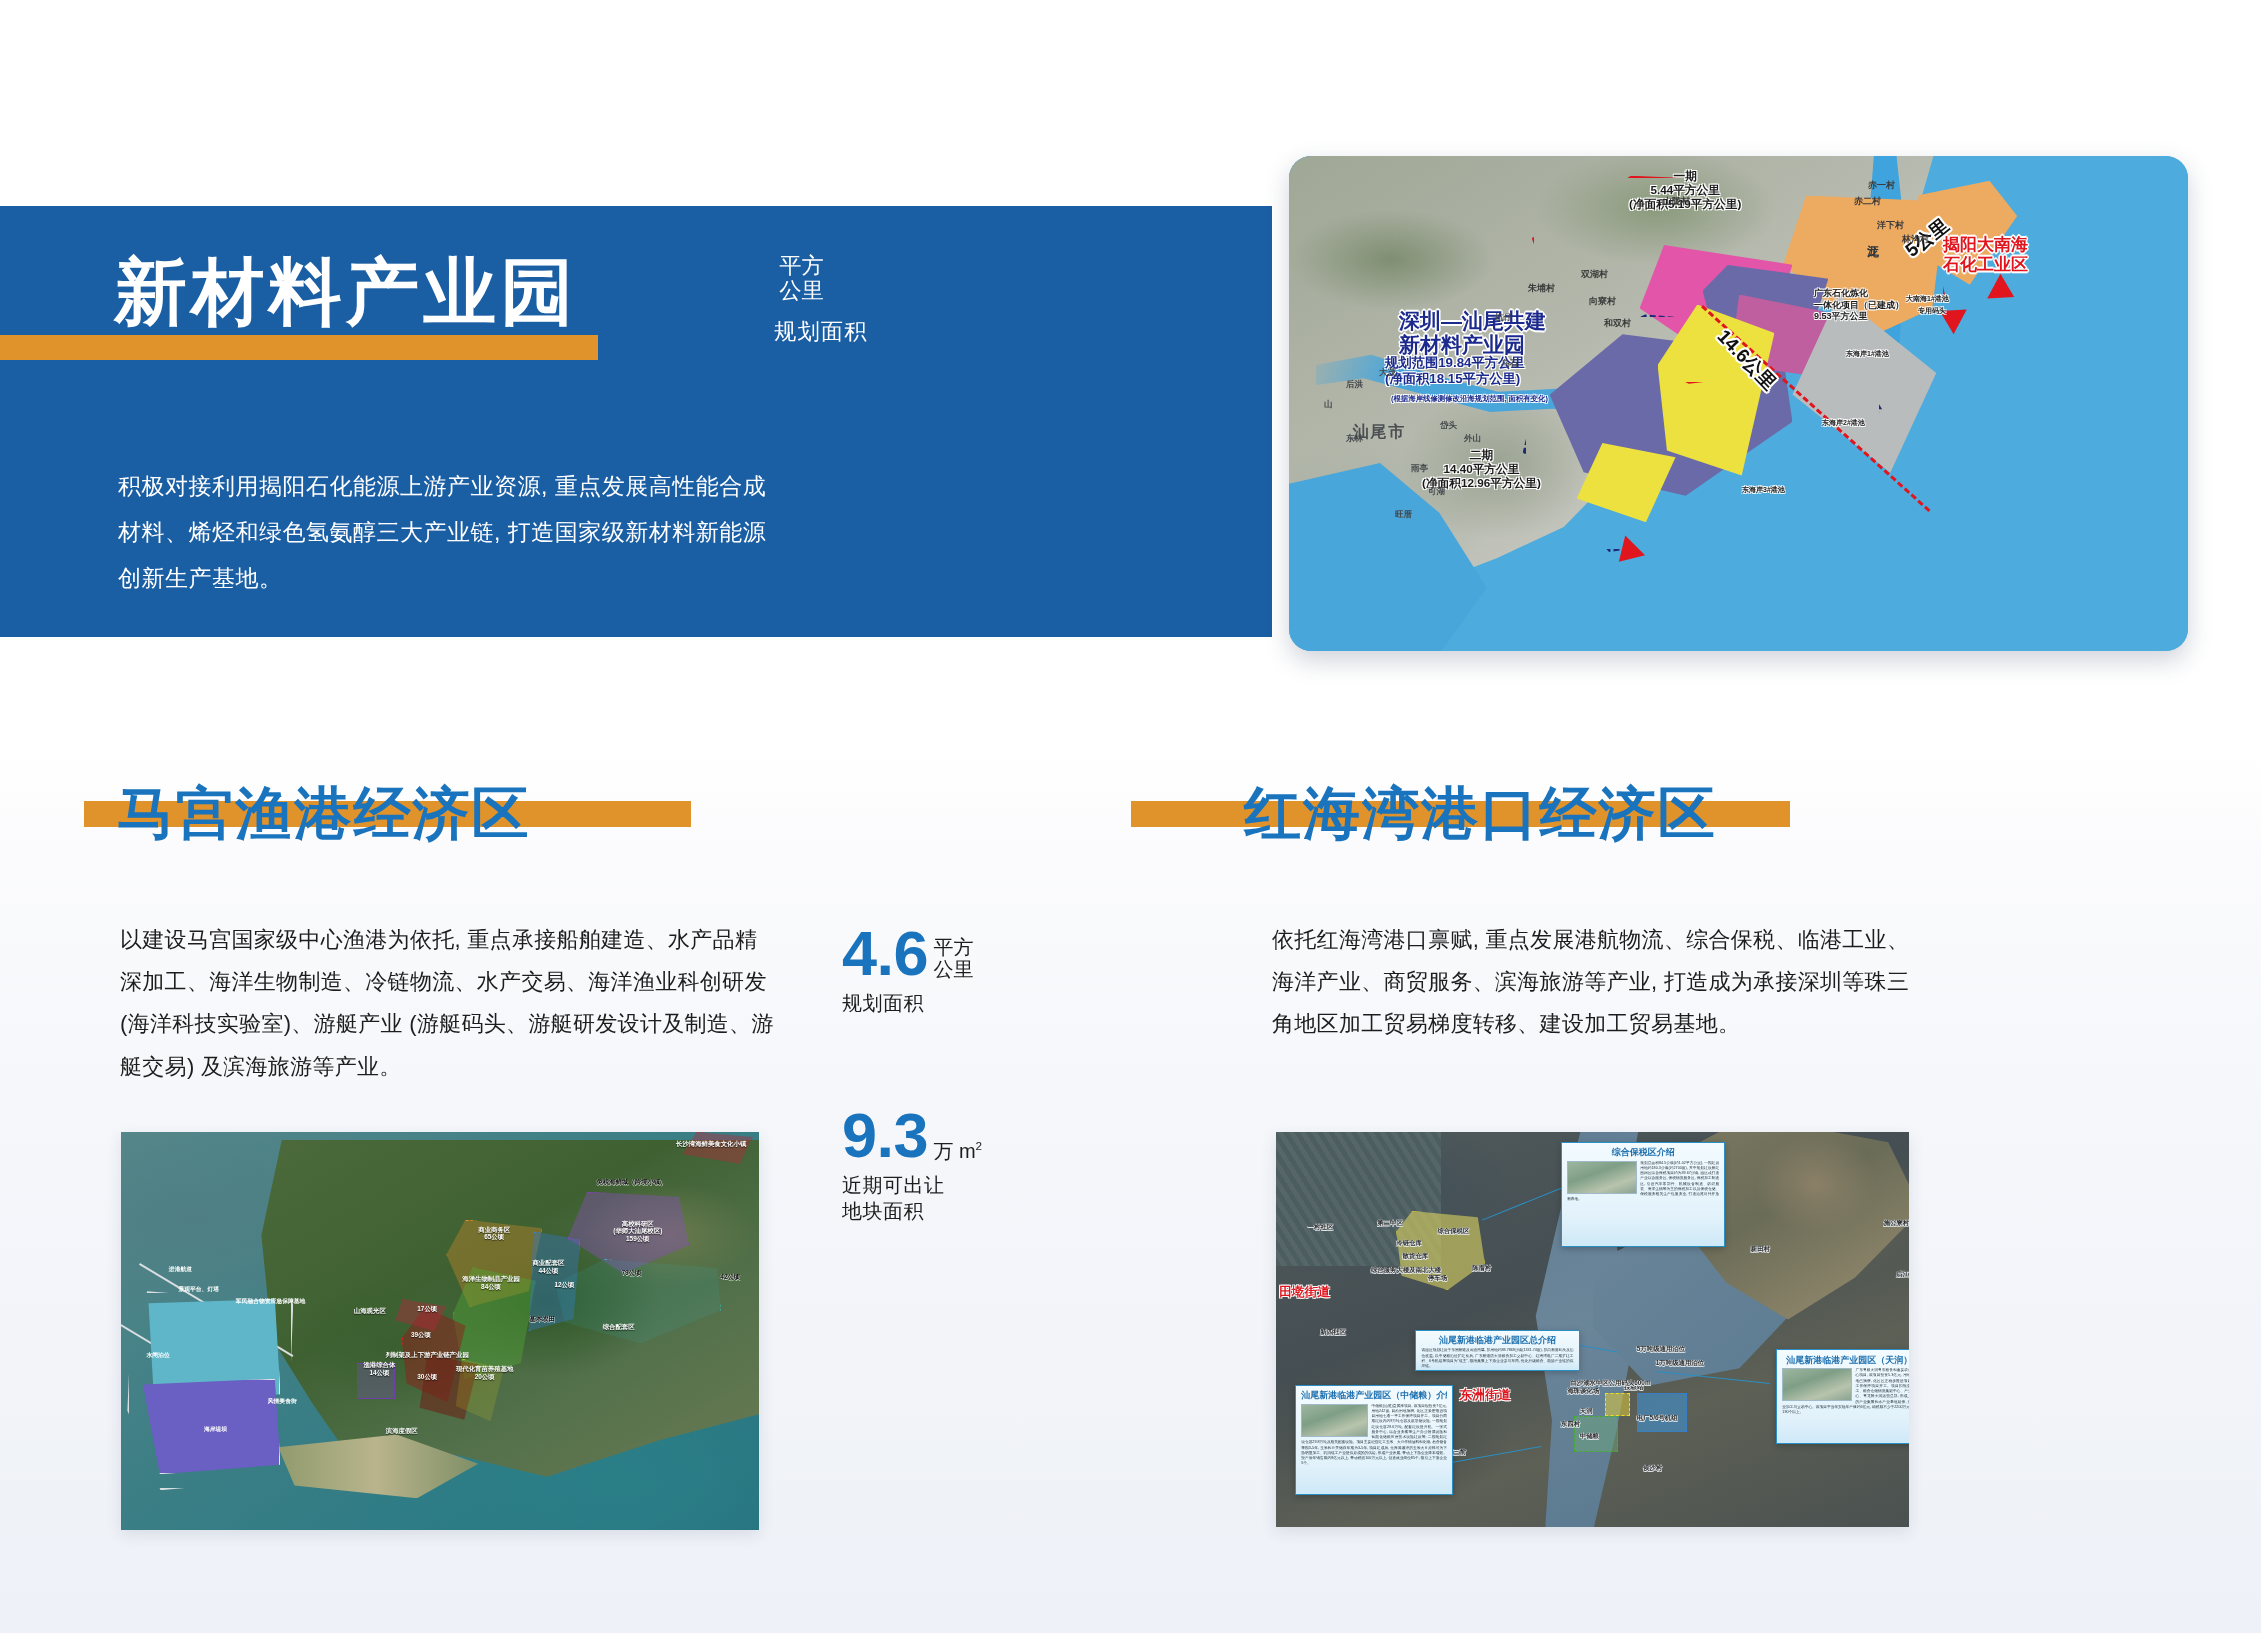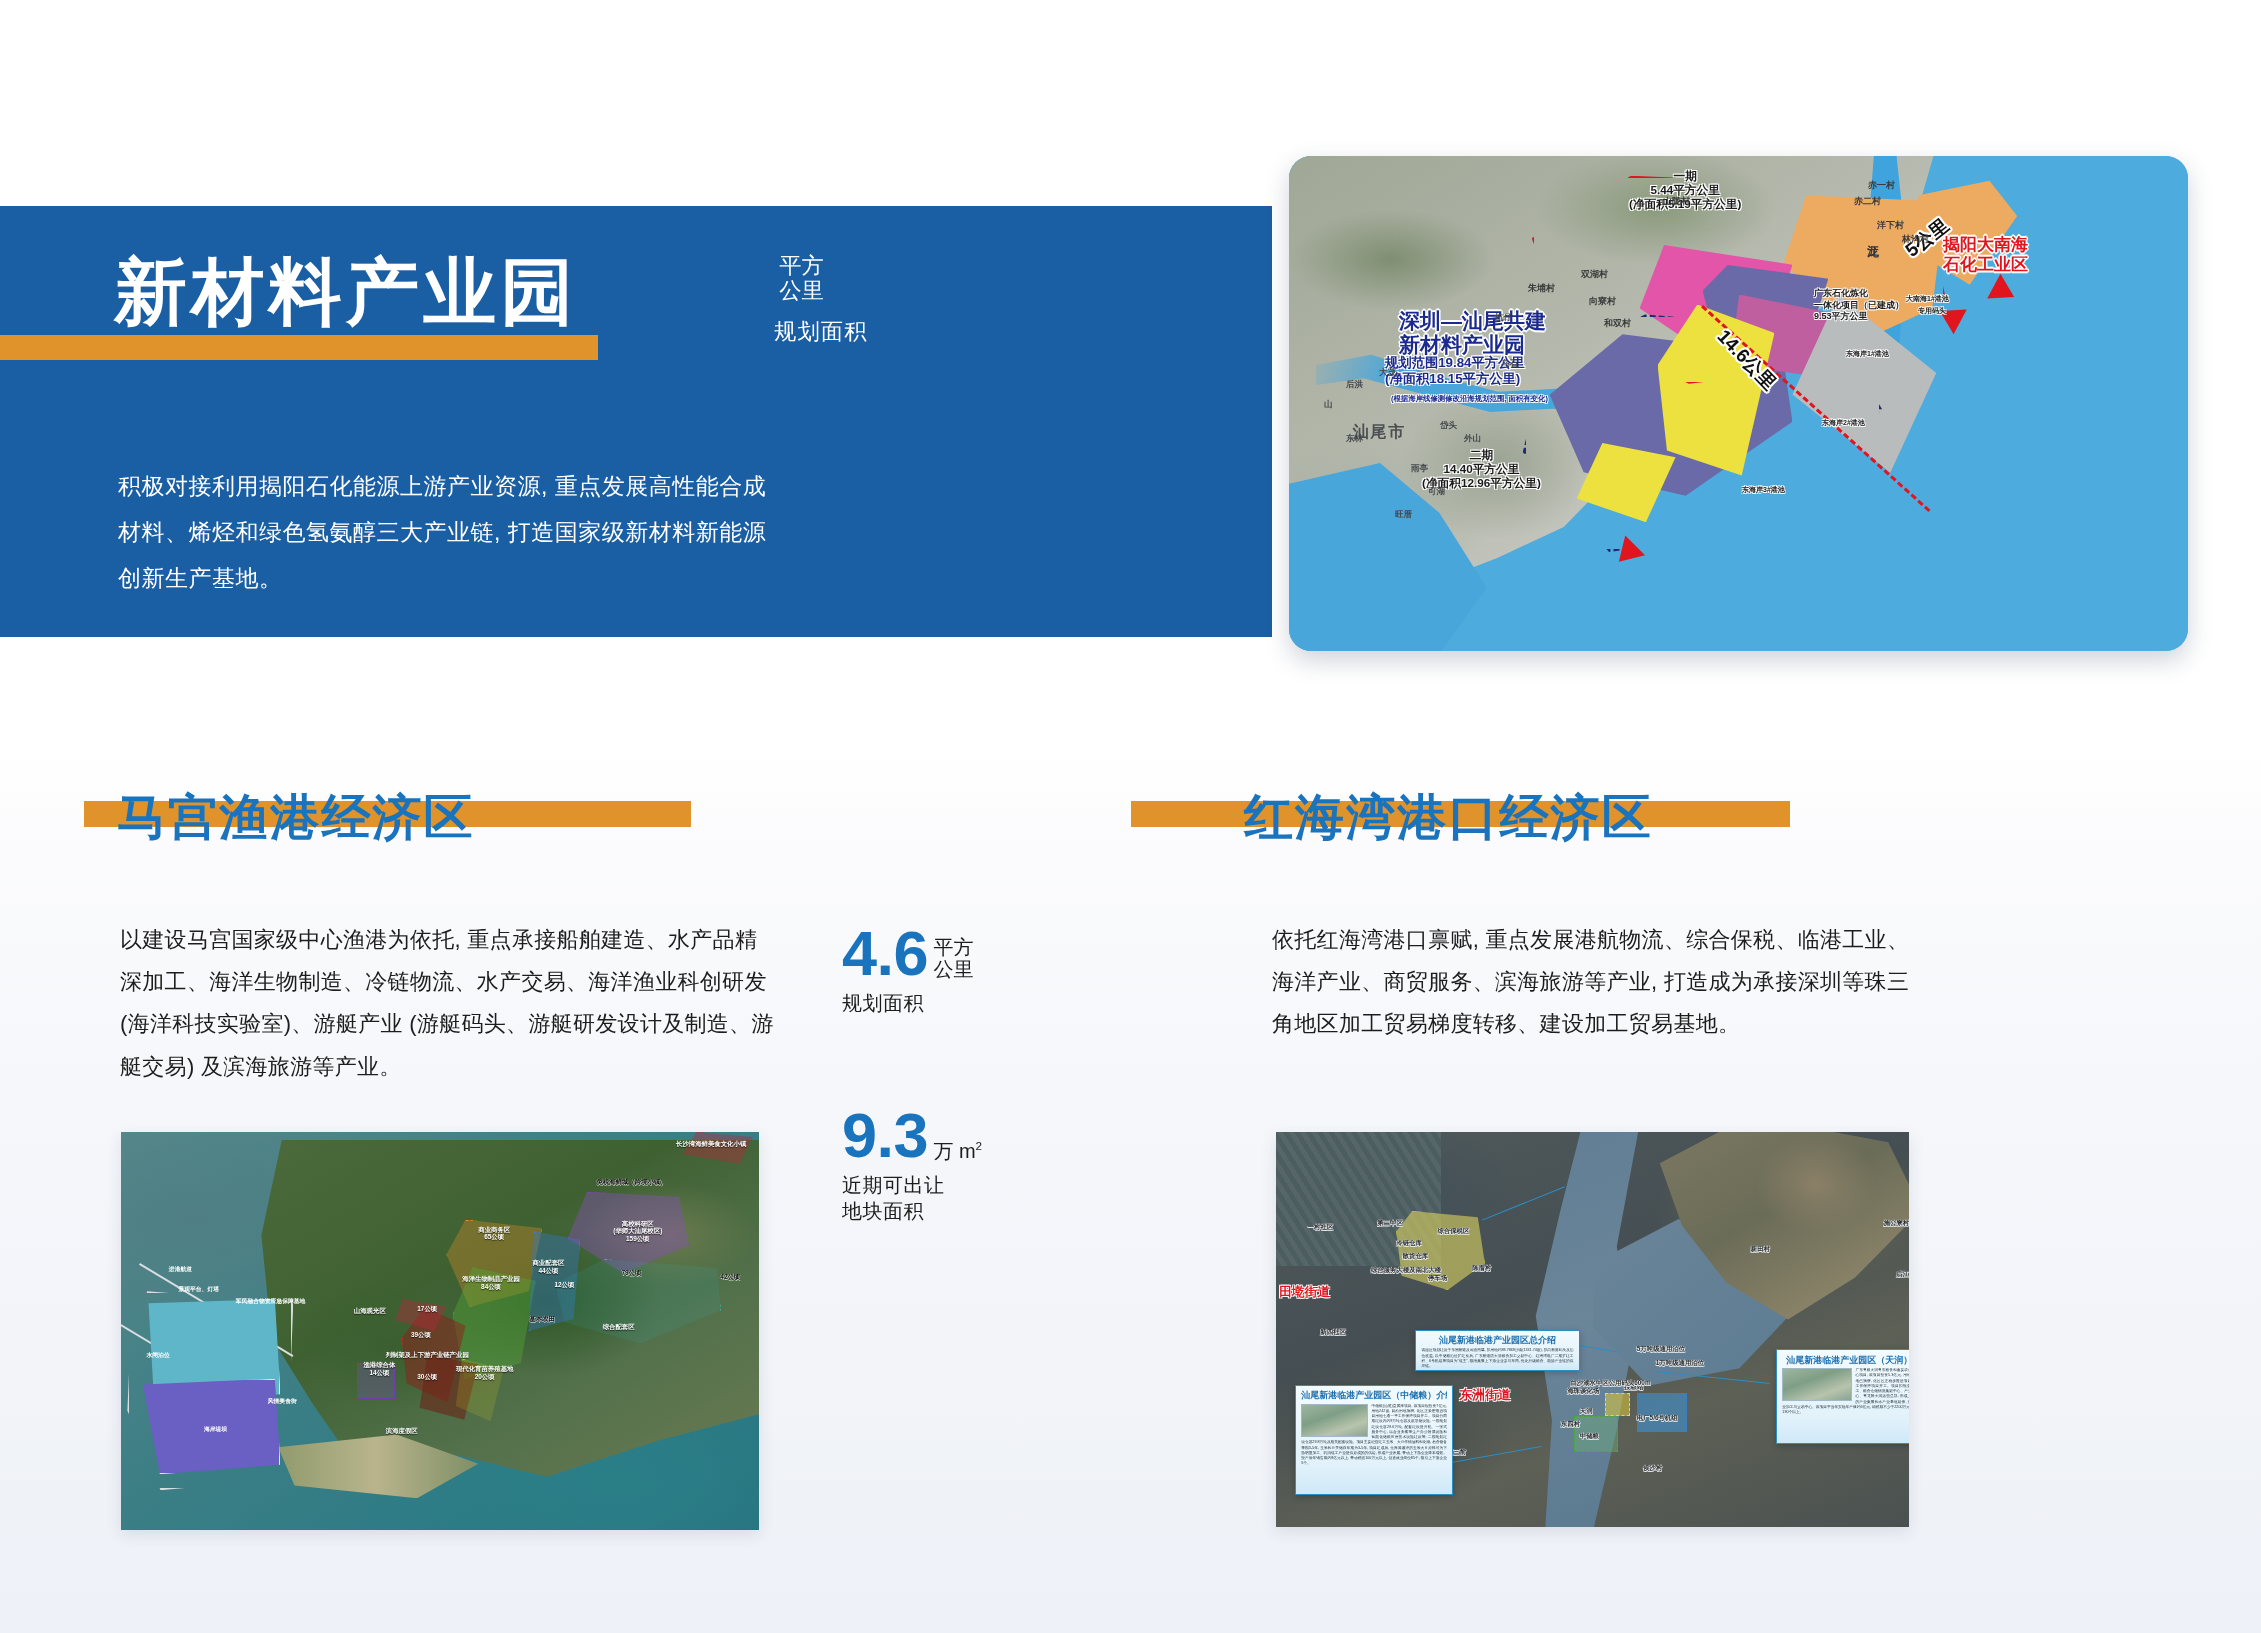--- a/index.html
+++ b/index.html
@@ -187,21 +187,21 @@
     color: #111; font-weight: 800; font-size: 19px;
     text-shadow: -1.6px -1.6px 0 #fff, 1.6px -1.6px 0 #fff, -1.6px 1.6px 0 #fff, 1.6px 1.6px 0 #fff,
                  0 2.1px 0 #fff, 0 -2.1px 0 #fff, 2.1px 0 0 #fff, -2.1px 0 0 #fff;
   }
 
   
   .sec-head { position: absolute; height: 106px; }
   .sec-head .bar { position: absolute; height: 25.5px; background: #e0922b; }
   .sec-head .title {
     position: absolute; bottom: 3.2px;
-    font-size: 49px; font-weight: 700; color: #1a74bd;
+    font-size: 57px; font-weight: 700; color: #1a74bd;
     letter-spacing: 2.1px; white-space: nowrap; line-height: 1.0;
   }
   #sec-left  { left: 0px;    top: 739px; width: 771px; }
   #sec-left  .bar   { left: 84px; top: 62px; width: 607px; }
   #sec-left  .title { left: 117px; }
   #sec-right { left: 1117px; top: 739px; width: 771px; }
   #sec-right .bar   { left: 14px;  top: 62px; width: 659px; }
   #sec-right .title { left: 127px; }
 
   
@@ -643,20 +643,25 @@
     <div class="mr-yellowzone"></div>
     <div class="mz blue" style="left:57%; top:66%; width:8%; height:10%; background:rgba(60,150,220,.55);"></div>
     <div class="mz green" style="left:47%; top:72%; width:7%; height:9%; background:rgba(110,170,120,.45);"></div>
     <div class="mz yellow" style="left:52%; top:66%; width:4%; height:6%; background:rgba(220,200,60,.55);"></div>
 
     <div class="callout-line" style="left:32%; top:18%; width:14%; transform:rotate(-22deg);"></div>
     <div class="callout-line" style="left:42%; top:54%; width:12%; transform:rotate(10deg);"></div>
     <div class="callout-line" style="left:60%; top:62%; width:18%; transform:rotate(6deg);"></div>
     <div class="callout-line" style="left:24%; top:82%; width:18%; transform:rotate(-10deg);"></div>
 
+    <div class="info-card" style="left:45%; top:2.5%; width:26%; height:26.5%;">
+      <div class="ic-title">综合保税区介绍</div>
+      <div class="ic-photo"></div>
+      <div class="ic-body">规划总面积84.5公顷(约1.02平方公里), 一期建设用地约180.3公顷(约2700亩), 其中规划建设新建围网区综合保税项目约为39.67公顷, 园区或打造产业综合服务区, 保税物流服务区, 保税加工制造区, 引进汽车零部件、机械设备制造、纺织服装、海洋生物等为主的保税加工以及保税仓储、保税服务相关生产性服务业, 打造汕尾对外开放新高地。</div>
+    </div>
 
     <div class="info-card" style="left:22%; top:50%; width:26%; height:10.5%;">
       <div class="ic-title">汕尾新港临港产业园区总介绍</div>
       <div class="ic-body">该园区规划建设于东洲新港及岛路南翼, 拟用地约88.7869公顷(1331.74亩), 拟向新港码头及泊位收益, 以中储粮泊位扩建前后, 广东新港防天润粮食加工交易中心、红海湾电厂二期扩建工程、6号机组等项目为“链主”, 吸附集聚上下游企业参与布局, 优化升级粮食、能源产业链的供应链。</div>
     </div>
 
     <div class="info-card" style="left:79%; top:55%; width:26%; height:24%;">
       <div class="ic-title">汕尾新港临港产业园区（天润）介绍</div>
       <div class="ic-photo"></div>
       <div class="ic-body">广东粤粮天润粤东粮食和重要农产品应急保障中心项目, 该项目投资5.3亿元, 用地150亩, 目前用地已摘牌, 化区区正稳步推进项目用地七通一平工作保障项目开工。项目拟规划建设粮食深加工、粮食仓储物流集散中心、产业及创新孵化中心、粤龙腾天润运营总部, 形成上下游协同带动的产业集聚和水产业基地延伸, 引领打造全县农业加工与交易中心。该项目率当年实现年产值约6亿元, 纳税额不少于2200万元, 创造就业岗位190个以上。</div>

